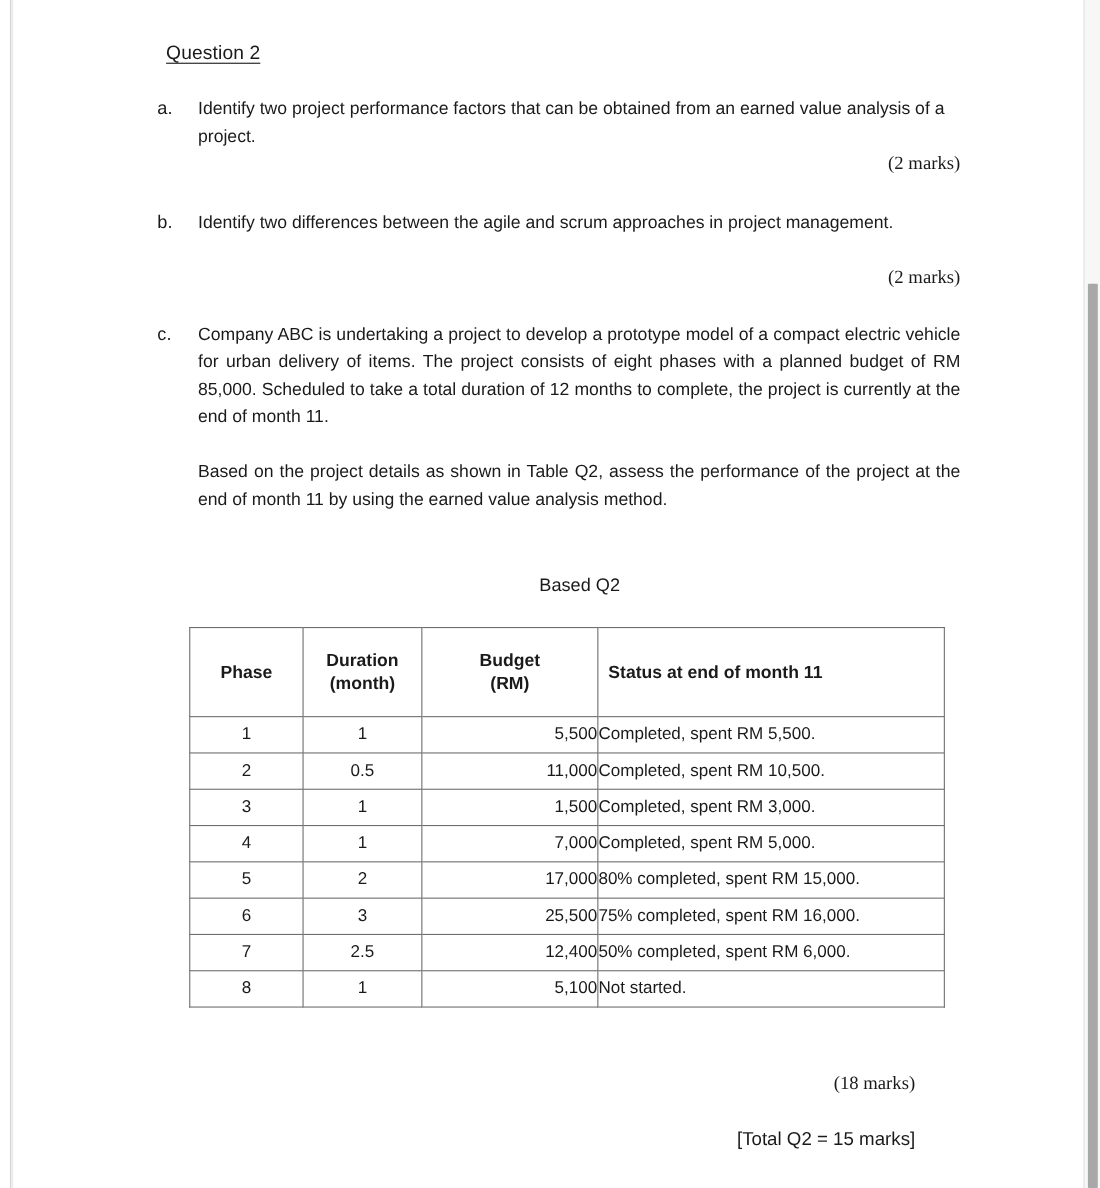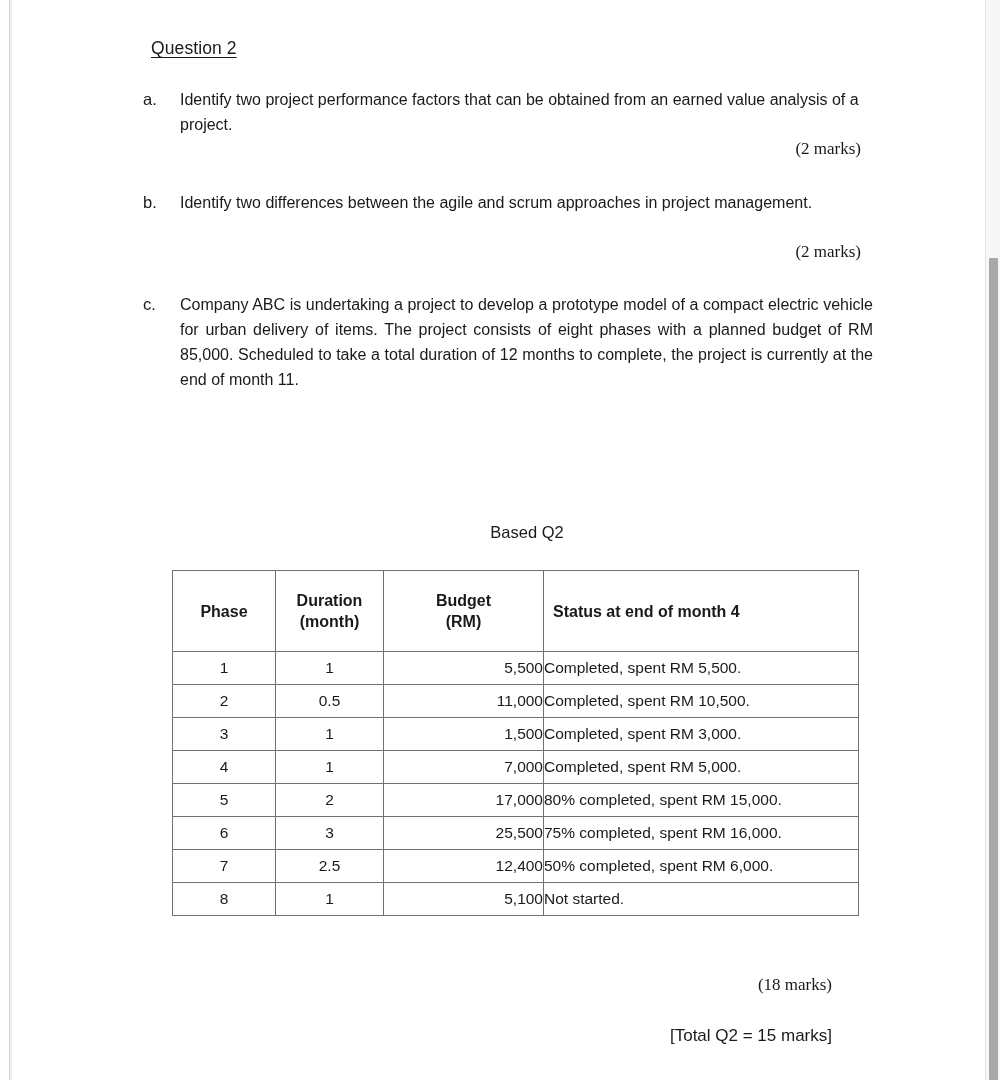--- a/index.html
+++ b/index.html
@@ -97,21 +97,21 @@
     font-size: 16px;
     line-height: 25px;
   }
   .item .body p {
     margin: 0;
   }
   .justified { text-align: justify; text-align-last: left; }
 
   .marks-serif {
     position: absolute;
-    right: 12px;
+    right: 0;
     font-family: "Liberation Serif", serif;
     font-size: 17px;
     white-space: nowrap;
   }
 
   .spacer-para { height: 25px; }
 
   
   .table-caption {
     position: absolute;
@@ -204,20 +204,21 @@
         <p>Identify two differences between the agile and scrum approaches in project management.</p>
       </div>
       <div class="marks-serif" style="top:52px;">(2 marks)</div>
     </div>
 
     <div class="item" style="top:292px;">
       <div class="label">c.</div>
       <div class="body">
         <p class="justified">Company ABC is undertaking a project to develop a prototype model of a compact electric vehicle for urban delivery of items. The project consists of eight phases with a planned budget of RM 85,000. Scheduled to take a total duration of 12 months to complete, the project is currently at the end of month 11.</p>
         <div class="spacer-para"></div>
+        <p class="justified">Based on the project details as shown in Table Q2, assess the performance of the project at the end of month 11 by using the earned value analysis method.</p>
       </div>
     </div>
 
     <div class="table-caption">
       <span>Based Q2</span>
     </div>
 
     <div class="tbl-wrap">
       <table class="q2">
         <colgroup>
@@ -233,21 +234,21 @@
             </th>
             <th class="center">
               <span>Duration</span><br>
               <span>(month)</span>
             </th>
             <th class="center">
               <span>Budget</span><br>
               <span>(RM)</span>
             </th>
             <th class="left">
-              <span>Status at end of month 4</span>
+              <span>Status at end of month 11</span>
             </th>
           </tr>
         </thead>
         <tbody>
           <tr>
             <td class="c-phase">1</td>
             <td class="c-duration">1</td>
             <td class="c-budget">5,500</td>
             <td class="c-status">Completed, spent RM 5,500.</td>
           </tr>

